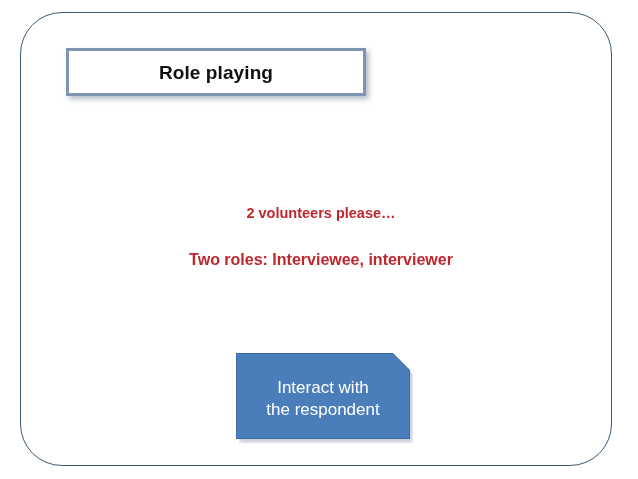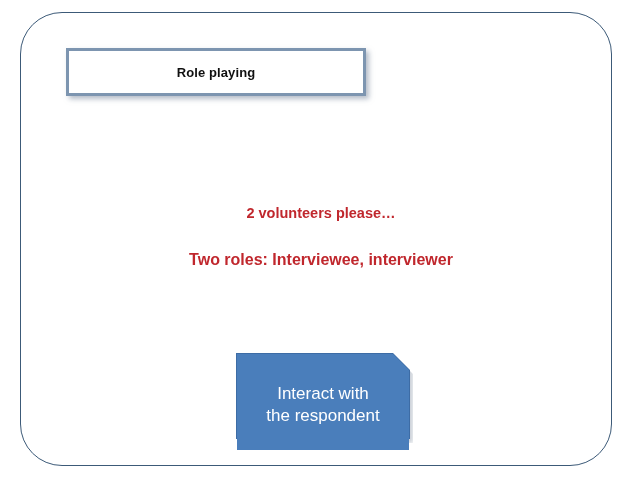--- a/index.html
+++ b/index.html
@@ -43,21 +43,21 @@
     height: 48px;
     box-sizing: border-box;
     background: #ffffff;
     border: 3px solid #7d95b0;
     box-shadow: 3px 3px 5px rgba(120,135,155,0.55);
     display: flex;
     align-items: center;
     justify-content: center;
   }
   #title-text {
-    font-size: 13px;
+    font-size: 19px;
     font-weight: bold;
     color: #101010;
     letter-spacing: 0.1px;
     line-height: 1;
     white-space: nowrap;
   }
 
   
   .red-line {
     position: absolute;
@@ -80,21 +80,21 @@
     font-size: 16px;
     padding-left: 2px;
   }
 
   
   #action-shape {
     position: absolute;
     left: 237px;
     top: 354px;
     width: 172px;
-    height: 96px;
+    height: 84px;
     background: #4a7ebb;
     
     -webkit-clip-path: polygon(0 0, calc(100% - 16px) 0, 100% 16px, 100% 100%, 0 100%);
     clip-path: polygon(0 0, calc(100% - 16px) 0, 100% 16px, 100% 100%, 0 100%);
     display: flex;
     align-items: center;
     justify-content: center;
   }
   
   #action-shape-outline {

